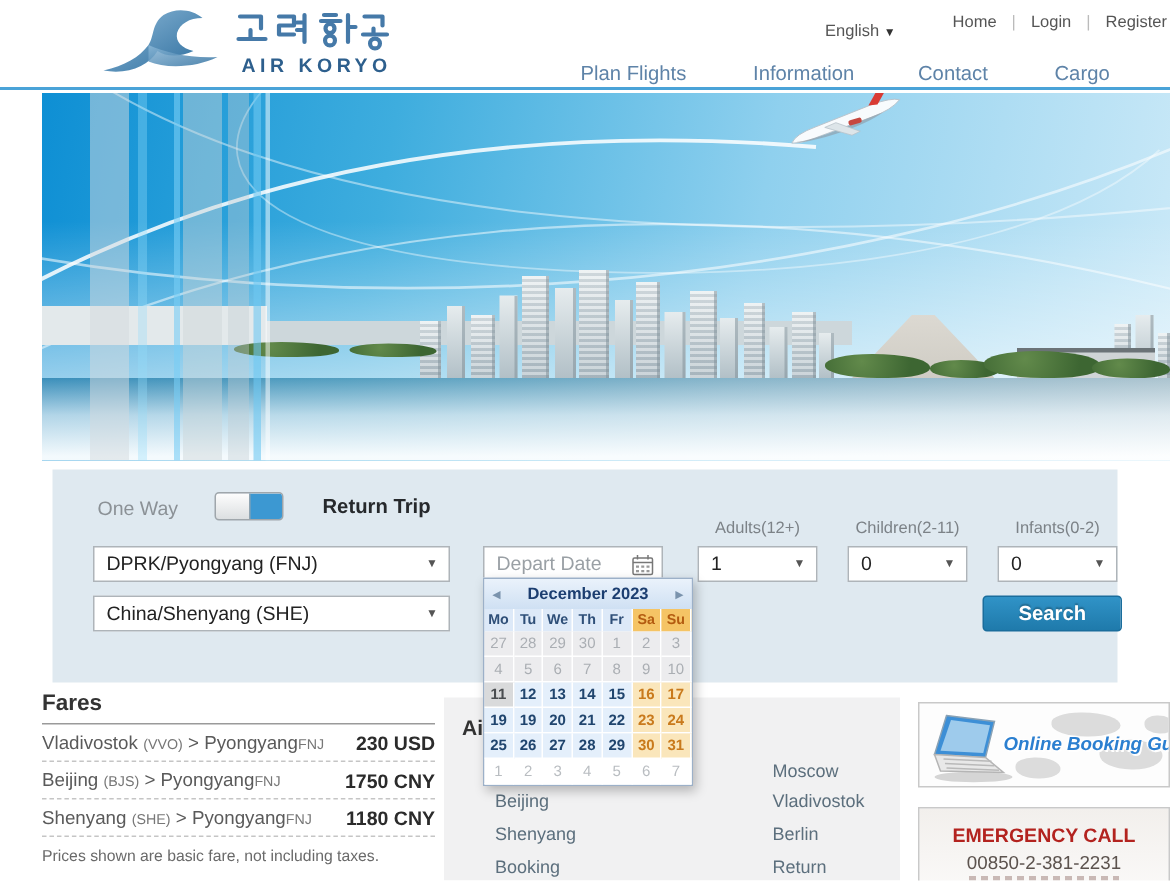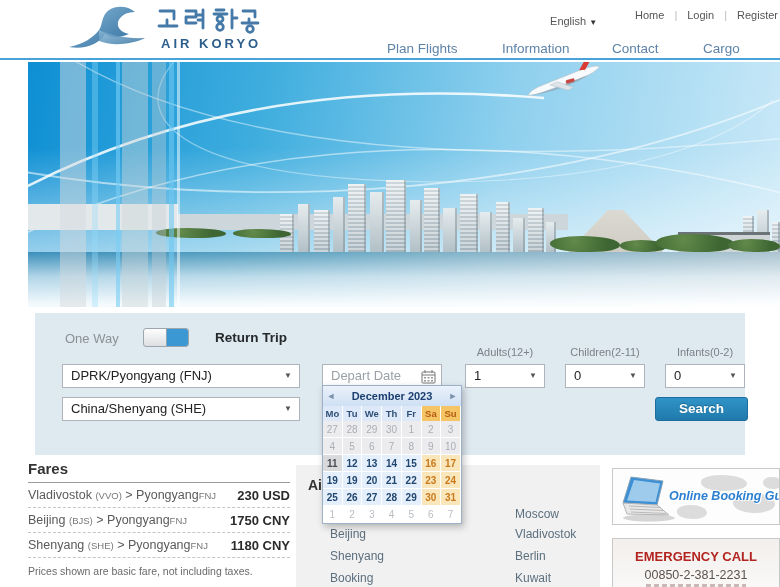--- a/index.html
+++ b/index.html
@@ -370,21 +370,21 @@
 
 <div class="dest-panel">
   <span class="dest-head">Ai</span>
   <span class="dest-link" style="left:34px;top:36px"></span>
   <span class="dest-link" style="left:34px;top:62px">Beijing</span>
   <span class="dest-link" style="left:34px;top:84px">Shenyang</span>
   <span class="dest-link" style="left:34px;top:106px">Booking</span>
   <span class="dest-link" style="left:219px;top:42px">Moscow</span>
   <span class="dest-link" style="left:219px;top:62px">Vladivostok</span>
   <span class="dest-link" style="left:219px;top:84px">Berlin</span>
-  <span class="dest-link" style="left:219px;top:106px">Kuwait</span>
+  <span class="dest-link" style="left:219px;top:106px">Return</span>
 </div>
 
 <div class="guide">
   <div class="blob" style="left:88px;top:6px;width:46px;height:16px"></div>
   <div class="blob" style="left:120px;top:24px;width:42px;height:20px"></div>
   <div class="blob" style="left:64px;top:36px;width:30px;height:14px"></div>
   <div class="blob" style="left:150px;top:8px;width:20px;height:12px"></div>
   <svg style="position:absolute;left:4px;top:4px" width="62" height="50" viewBox="0 0 62 50">
     <ellipse cx="32" cy="45" rx="26" ry="3.5" fill="#d5d5d5"></ellipse>
     <polygon points="14,4 46,8 40,32 6,30" fill="#3d8fd6" stroke="#8aa2b5"></polygon>

